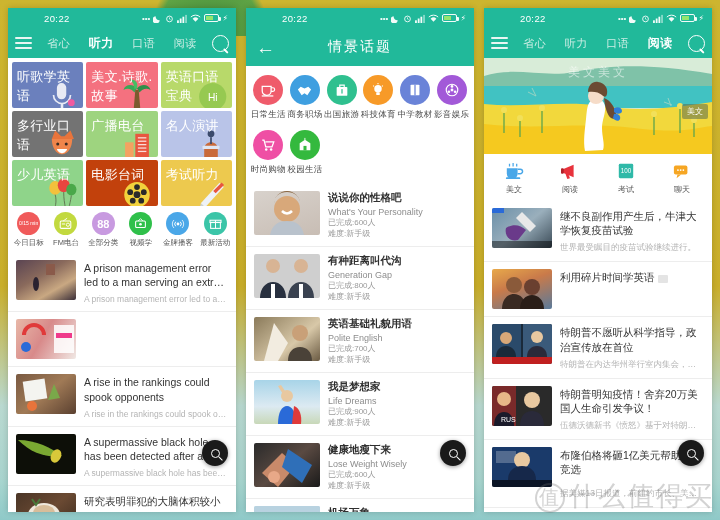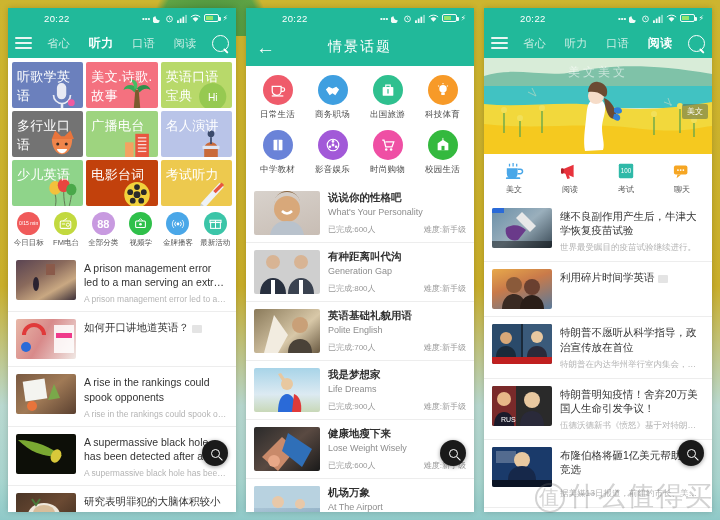--- a/index.html
+++ b/index.html
@@ -120,38 +120,38 @@
     white-space:nowrap; overflow:hidden; text-overflow:ellipsis;
   }
   .cn-badge {
     display:inline-block; width:10px; height:8px; background:#e4e4e4;
     border-radius:1px; vertical-align:middle; margin-left:3px;
   }
 
   
   .cat-grid {
     background:#ffffff; padding: 9px 4px 8px; display:grid;
-    grid-template-columns: repeat(4, 1fr); row-gap: 9px;
+    grid-template-columns: repeat(6, 1fr); row-gap: 9px;
   }
   .cat-cell { text-align:center; cursor:pointer; }
   .cat-circle {
     width:30px; height:30px; border-radius:50%; margin:0 auto 4px;
     display:flex; align-items:center; justify-content:center; color:#fff;
   }
   .cat-label { font-size:8.5px; color:#4a4a4a; letter-spacing:.3px; }
 
   .topic-item {
     background:#ffffff; display:flex; gap:8px; padding:7px 8px;
     border-bottom:1px solid #ededed; cursor:pointer;
   }
   .topic-thumb { width:66px; height:44px; flex:none; border-radius:2px; overflow:hidden; position:relative; }
   .topic-body { flex:1; min-width:0; display:flex; flex-direction:column; }
   .topic-title { font-size:10.5px; color:#2f2f2f; font-weight:bold; }
   .topic-en { font-size:9px; color:#8d8d8d; margin-top:2px; }
-  .topic-meta { margin-top:auto; display:flex; justify-content:space-between; font-size:8px; color:#9a9a9a; }
+  .topic-meta { margin-top:auto; display:flex; justify-content:space-between; font-size:8px; color:#9a9a9a;flex-direction:column; }
 
   
   .banner { height:96px; position:relative; overflow:hidden; background:#8fd6c8; }
   .banner-badge {
     position:absolute; right:4px; top:46px; background:rgba(90,110,80,.55);
     color:#fff; font-size:8px; padding:2px 5px; border-radius:2px;
   }
   .banner-title {
     position:absolute; left:0; right:0; top:6px; text-align:center;
     color:rgba(255,255,255,.55); font-size:12px; letter-spacing:3px;
@@ -401,23 +401,20 @@
       </div>
 
       <div class="art-item">
         <div class="art-thumb" style="background:linear-gradient(120deg,#e8b8a8 0%,#d88a8a 45%,#f0e8e4 100%)">
           <svg viewBox="0 0 60 40" width="60" height="40">
               <path d="M8 16a10 10 0 0 1 20 0" stroke="#e03a3a" stroke-width="4" fill="none"></path>
               <rect x="38" y="6" width="20" height="28" fill="#fff" opacity=".85"></rect>
               <rect x="40" y="14" width="16" height="5" fill="#ef3a8a"></rect>
               <circle cx="10" cy="28" r="5" fill="#2a6ad8"></circle>
             </svg>
-        </div>
-        <div class="art-body">
-          <div class="art-title"><span>如何开口讲地道英语？</span><span class="cn-badge"></span></div>
         </div>
       </div>
 
       <div class="art-item">
         <div class="art-thumb" style="background:linear-gradient(140deg,#7a5a42 0%,#a07a56 50%,#5a4030 100%)">
           <svg viewBox="0 0 60 40" width="60" height="40">
               <rect x="8" y="6" width="22" height="20" fill="#f4f4f0" transform="rotate(-8 19 16)"></rect>
               <circle cx="16" cy="32" r="5" fill="#e8743b"></circle>
               <path d="M38 10l6 14-12 2z" fill="#7aa84a"></path>
             </svg>

